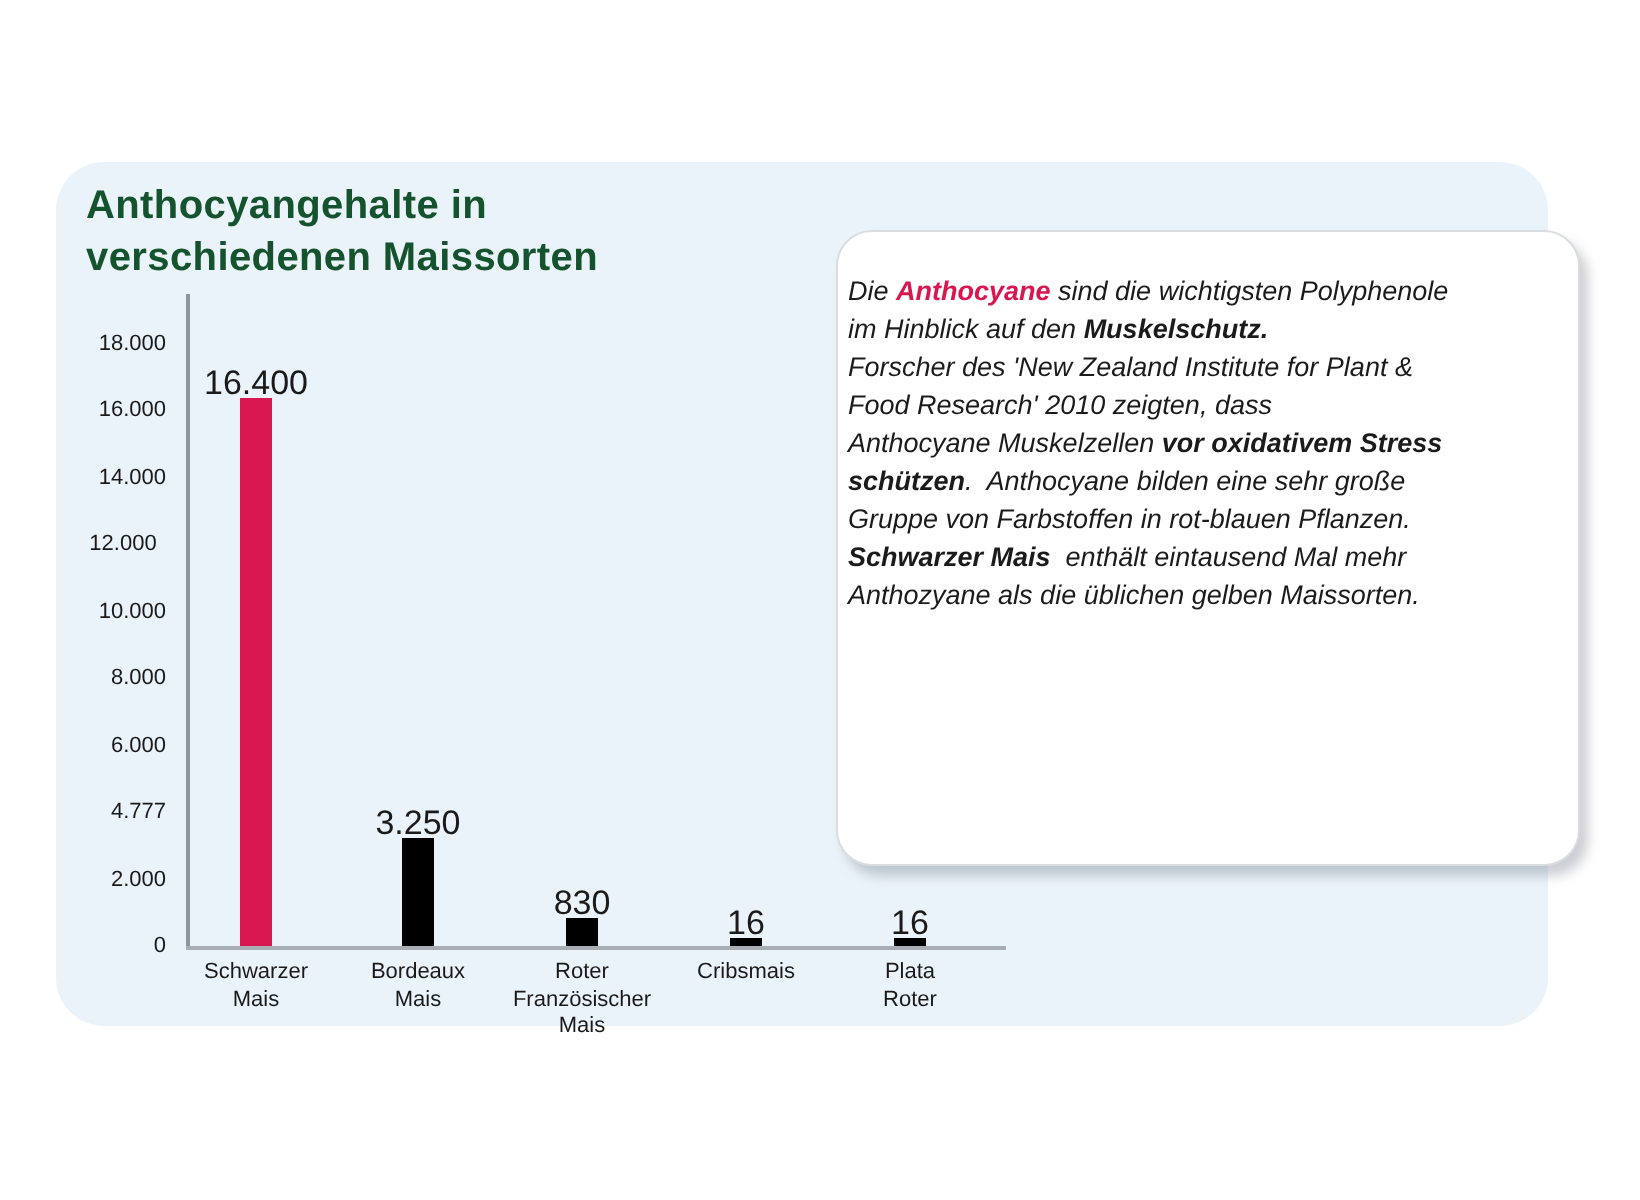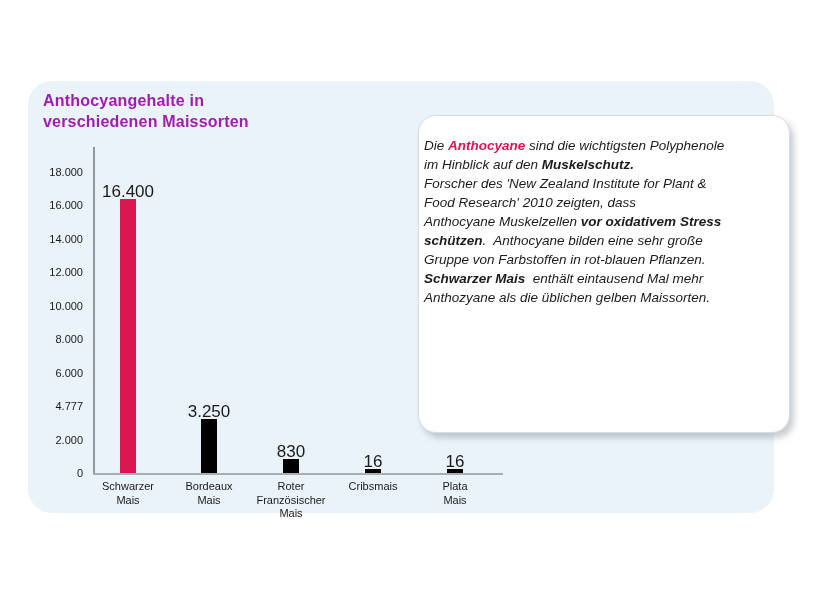--- a/index.html
+++ b/index.html
@@ -12,23 +12,23 @@
   }
   .panel {
     position: absolute;
     left: 28px; top: 81px;
     width: 746px; height: 432px;
     border-radius: 24px;
   }
   .chart-title {
     position: absolute;
     left: 43px; top: 90px;
-    font-size: 16px;
+    font-size: 20px;
     font-weight: bold;
-    color: #a21caf;
+    color: #14532d;
     line-height: 1.32;
     letter-spacing: 0.2px;
     white-space: pre-line;
   }
   #chart {
     position: absolute;
     left: 40px; top: 145px;
     width: 480px; height: 380px;
   }
   .y-axis-line {
@@ -101,21 +101,21 @@
 
 <div id="chart">
   <div class="y-axis-line"></div>
   <div class="x-axis-line"></div>
 <div class="ytick" style="top: 322px;">0</div>
     <div class="ytick" style="top: 288.556px;">2.000</div>
     <div class="ytick" style="top: 255.111px;">4.777</div>
     <div class="ytick" style="top: 221.667px;">6.000</div>
     <div class="ytick" style="top: 188.222px;">8.000</div>
     <div class="ytick" style="top: 154.778px;">10.000</div>
-    <div class="ytick" style="top: 121.333px;">12.000</div>
+    <div class="ytick" style="top: 121.333px; text-align: center;">12.000</div>
     <div class="ytick" style="top: 87.8889px;">14.000</div>
     <div class="ytick" style="top: 54.4444px;">16.000</div>
     <div class="ytick" style="top: 21px;">18.000</div>
     <div class="bar" style="left: 80px; top: 53.7556px; width: 16px; height: 274.244px; background: rgb(216, 23, 80);"></div>
     <div class="value-label" style="left: 53px; top: 36.7556px;">16.400</div>
     <div class="xlabel" style="left: 36px; top: 335px;">Schwarzer
 Mais</div>
     <div class="bar" style="left: 161px; top: 273.653px; width: 16px; height: 54.3472px; background: rgb(0, 0, 0);"></div>
     <div class="value-label" style="left: 134px; top: 256.653px;">3.250</div>
     <div class="xlabel" style="left: 117px; top: 335px;">Bordeaux
@@ -124,21 +124,21 @@
     <div class="value-label" style="left: 216px; top: 297.121px;">830</div>
     <div class="xlabel" style="left: 199px; top: 335px;">Roter
 Französischer
 Mais</div>
     <div class="bar" style="left: 325px; top: 324px; width: 16px; height: 4px; background: rgb(0, 0, 0);"></div>
     <div class="value-label" style="left: 298px; top: 307px;">16</div>
     <div class="xlabel" style="left: 281px; top: 335px;">Cribsmais</div>
     <div class="bar" style="left: 407px; top: 324px; width: 16px; height: 4px; background: rgb(0, 0, 0);"></div>
     <div class="value-label" style="left: 380px; top: 307px;">16</div>
     <div class="xlabel" style="left: 363px; top: 335px;">Plata
-Mais</div>
+Roter</div>
   </div>
 
 <div class="infobox" id="infobox">
     <p><span class="run-normal">Die </span><span class="run-bold-accent" style="color: rgb(216, 23, 80);">Anthocyane</span><span class="run-normal"> sind die wichtigsten Polyphenole
 im Hinblick auf den </span><span class="run-bold">Muskelschutz.</span><span class="run-normal">
 Forscher des 'New Zealand Institute for Plant &amp;
 Food Research' 2010 zeigten, dass
 Anthocyane Muskelzellen </span><span class="run-bold">vor oxidativem Stress
 schützen</span><span class="run-normal">.  Anthocyane bilden eine sehr große
 Gruppe von Farbstoffen in rot-blauen Pflanzen.

